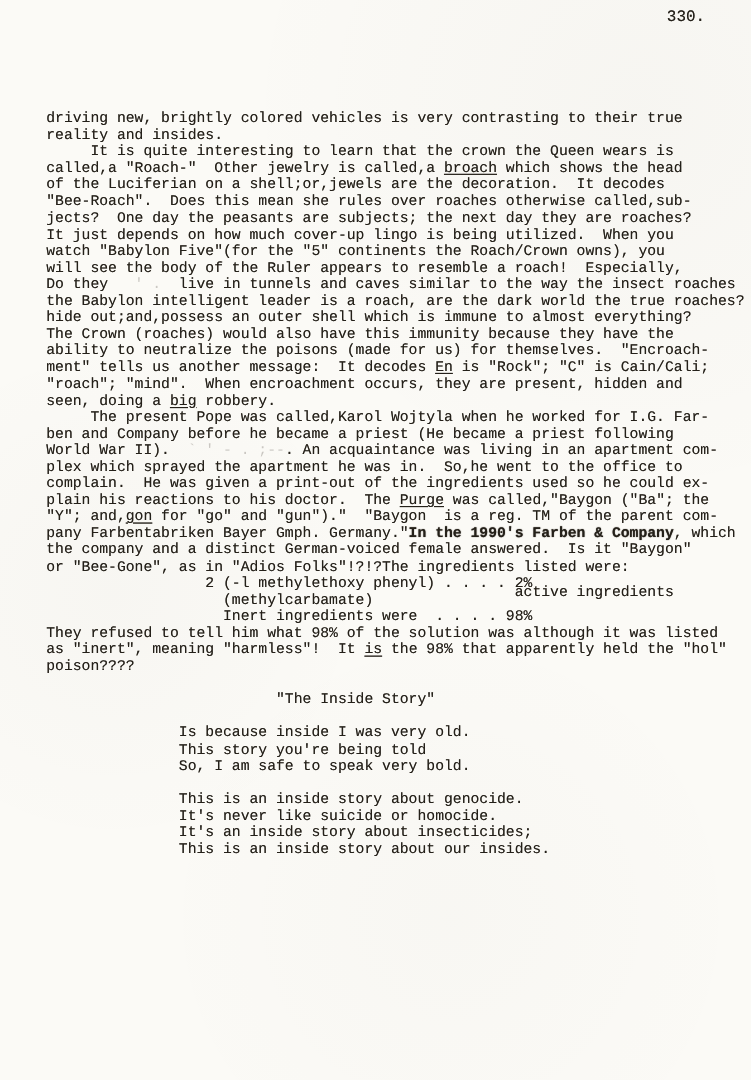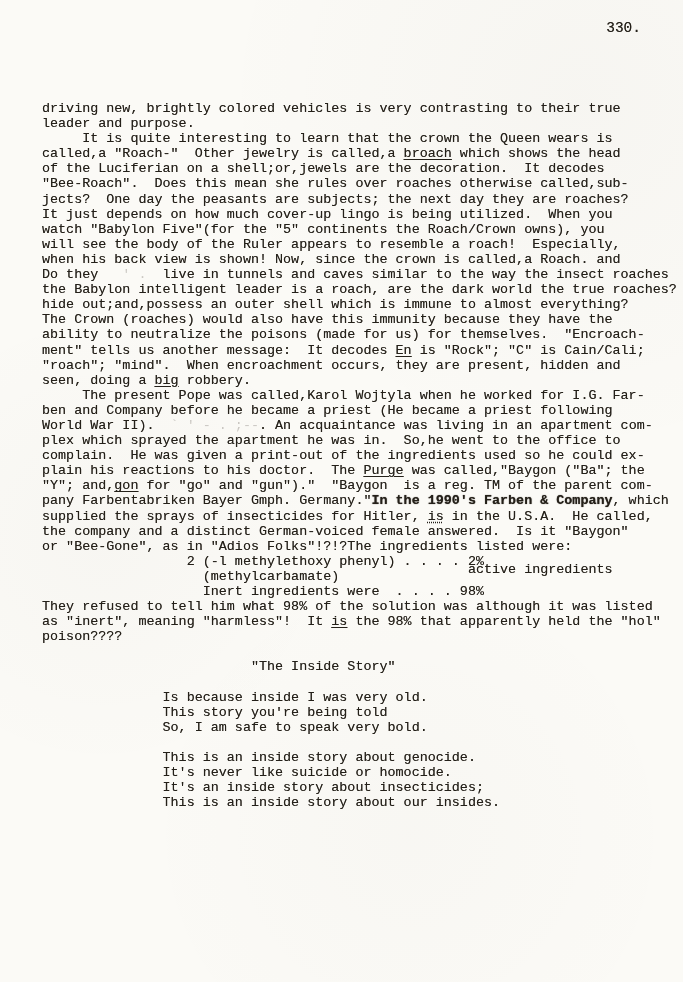--- a/index.html
+++ b/index.html
@@ -13,21 +13,21 @@
     overflow:hidden;
   }
   .page::before{
     content:"";position:absolute;inset:0;pointer-events:none;
     background:
       radial-gradient(circle at 85% 10%, rgba(60,50,40,0.025), transparent 35%),
       radial-gradient(circle at 15% 55%, rgba(60,50,40,0.02), transparent 30%),
       radial-gradient(circle at 60% 85%, rgba(60,50,40,0.015), transparent 30%);
   }
   .page-number{
-    position:absolute;top:20px;right:42px;
+    position:absolute;top:8px;right:42px;
     font-size:14.5px;
     text-shadow:0 0 .5px rgba(35,30,24,.65);
   }
   .doc{
     position:absolute;left:42px;top:101px;right:2px;
     font-size:13.4px;line-height:15.1px;
     text-shadow:0 0 .5px rgba(35,30,24,.55);
   }
   .line{white-space:pre;min-height:15.1px;}
   .u{text-decoration:underline;text-underline-offset:2px;}
@@ -36,47 +36,45 @@
   .ot{font-weight:bold;text-shadow:0 0 1px rgba(40,33,26,.85);}
   .raise{position:relative;top:-7px;}
 </style>
 </head>
 <body>
 
 <div class="page">
   <div class="page-number">330.</div>
   <div class="doc">
       <div class="line"><span>driving new, brightly colored vehicles is very contrasting to their true</span></div>
-      <div class="line"><span>leader and purpose.</span></div>
+      <div class="line"><span>reality and insides.</span></div>
       <div class="line"><span>     It is quite interesting to learn that the crown the Queen wears is</span></div>
       <div class="line"><span>called,a "Roach-"  Other jewelry is called,a </span><span class="u">broach</span><span> which shows the head</span></div>
       <div class="line"><span>of the Luciferian on a shell;or,jewels are the decoration.  It decodes</span></div>
       <div class="line"><span>"Bee-Roach".  Does this mean she rules over roaches otherwise called,sub-</span></div>
       <div class="line"><span>jects?  One day the peasants are subjects; the next day they are roaches?</span></div>
       <div class="line"><span>It just depends on how much cover-up lingo is being utilized.  When you</span></div>
       <div class="line"><span>watch "Babylon Five"(for the "5" continents the Roach/Crown owns), you</span></div>
       <div class="line"><span>will see the body of the Ruler appears to resemble a roach!  Especially,</span></div>
-      <div class="line"><span>when his back view is shown! Now, since the crown is called,a Roach. and</span></div>
       <div class="line"><span>Do they </span><span class="faint">  ' .  </span><span>live in tunnels and caves similar to the way the insect roaches</span></div>
       <div class="line"><span>the Babylon intelligent leader is a roach, are the dark world the true roaches?</span></div>
       <div class="line"><span>hide out;and,possess an outer shell which is immune to almost everything?</span></div>
       <div class="line"><span>The Crown (roaches) would also have this immunity because they have the</span></div>
       <div class="line"><span>ability to neutralize the poisons (made for us) for themselves.  "Encroach-</span></div>
       <div class="line"><span>ment" tells us another message:  It decodes </span><span class="u">En</span><span> is "Rock"; "C" is Cain/Cali;</span></div>
       <div class="line"><span>"roach"; "mind".  When encroachment occurs, they are present, hidden and</span></div>
       <div class="line"><span>seen, doing a </span><span class="u">big</span><span> robbery.</span></div>
       <div class="line"><span>     The present Pope was called,Karol Wojtyla when he worked for I.G. Far-</span></div>
       <div class="line"><span>ben and Company before he became a priest (He became a priest following</span></div>
       <div class="line"><span>World War II).  </span><span class="faint">` ' - . ;--</span><span>. An acquaintance was living in an apartment com-</span></div>
       <div class="line"><span>plex which sprayed the apartment he was in.  So,he went to the office to</span></div>
       <div class="line"><span>complain.  He was given a print-out of the ingredients used so he could ex-</span></div>
       <div class="line"><span>plain his reactions to his doctor.  The </span><span class="u">Purge</span><span> was called,"Baygon ("Ba"; the</span></div>
       <div class="line"><span>"Y"; and,</span><span class="u">gon</span><span> for "go" and "gun")."  "Baygon  is a reg. TM of the parent com-</span></div>
       <div class="line"><span>pany Farbentabriken Bayer Gmph. Germany."</span><span class="ot">In the 1990's Farben &amp; Company</span><span>, which</span></div>
-      <div class="line"><span>supplied the sprays of insecticides for Hitler, </span><span class="ud">is</span><span> in the U.S.A.  He called,</span></div>
       <div class="line"><span>the company and a distinct German-voiced female answered.  Is it "Baygon"</span></div>
       <div class="line"><span>or "Bee-Gone", as in "Adios Folks"!?!?The ingredients listed were:</span></div>
       <div class="line"><span>                  2 (-l methylethoxy phenyl) . . . . 2%</span></div>
       <div class="line"><span>                    (methylcarbamate)                </span><span class="raise">active ingredients</span></div>
       <div class="line"><span>                    Inert ingredients were  . . . . 98%</span></div>
       <div class="line"><span>They refused to tell him what 98% of the solution was although it was listed</span></div>
       <div class="line"><span>as "inert", meaning "harmless"!  It </span><span class="u">is</span><span> the 98% that apparently held the "hol"</span></div>
       <div class="line"><span>poison????</span></div>
       <div class="line">&nbsp;</div>
       <div class="line"><span>                          "The Inside Story"</span></div>

